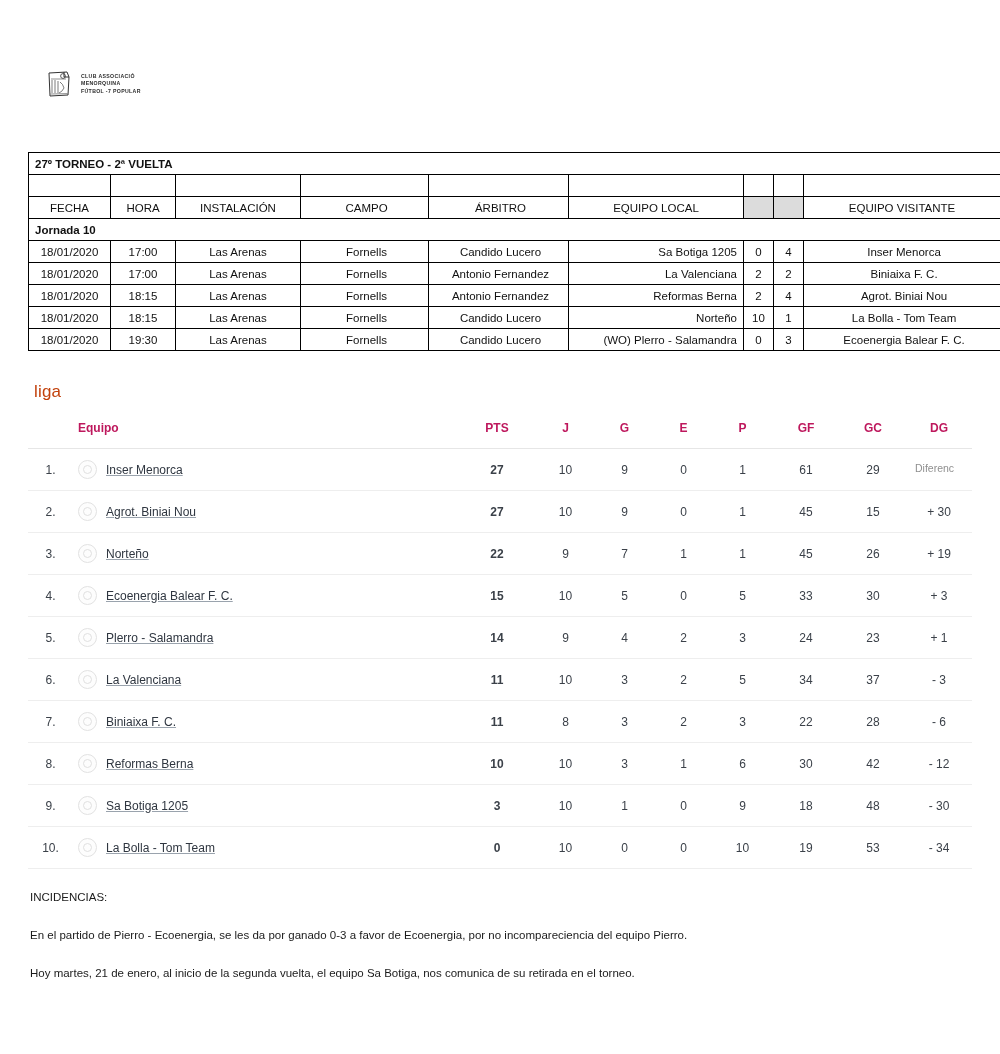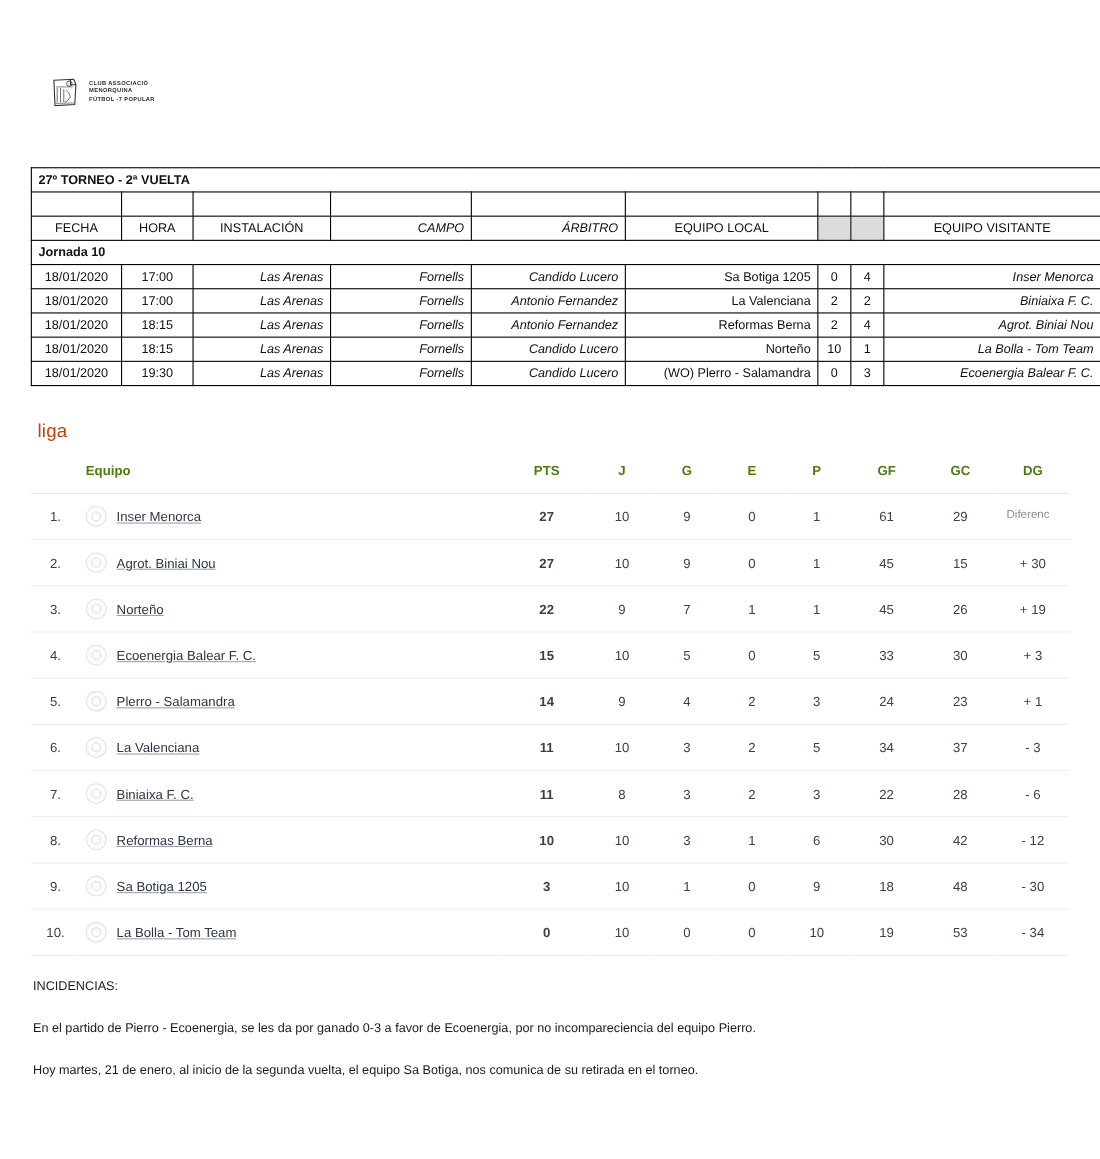--- a/index.html
+++ b/index.html
@@ -94,21 +94,21 @@
     height: 22px;
     padding-left: 12px;
     border-left: 1px solid #000;
     border-right: 1px solid #000;
     border-top: 1px solid #000;
     border-bottom: 1px solid #000;
     margin-left: 31px;
   }
   td.c { text-align: center; }
   td.r { text-align: right; }
-  td.l { text-align: right; font-style: italic; }
+  td.l { text-align: center; }
 
   
   .liga-wrap {
     position: absolute;
     left: 28px;
     top: 382px;
     width: 944px;
   }
   .liga-title {
     font-size: 17px;
@@ -121,21 +121,21 @@
   table.standings {
     border-collapse: collapse;
     width: 944px;
     table-layout: fixed;
     font-size: 12px;
     color: #2f3640;
   }
   table.standings th {
     font-weight: bold;
     font-size: 12px;
-    color: #4d7c0f;
+    color: #be185d;
     padding-bottom: 13px;
     border-bottom: 1px solid #e6e6e6;
     text-align: center;
     background: #ffffff;
   }
   table.standings th.pos-h { width: 40px; }
   table.standings th.team-h { text-align: left; padding-left: 10px; }
   table.standings td {
     height: 39px;
     border-bottom: 1px solid #eeeeee;

